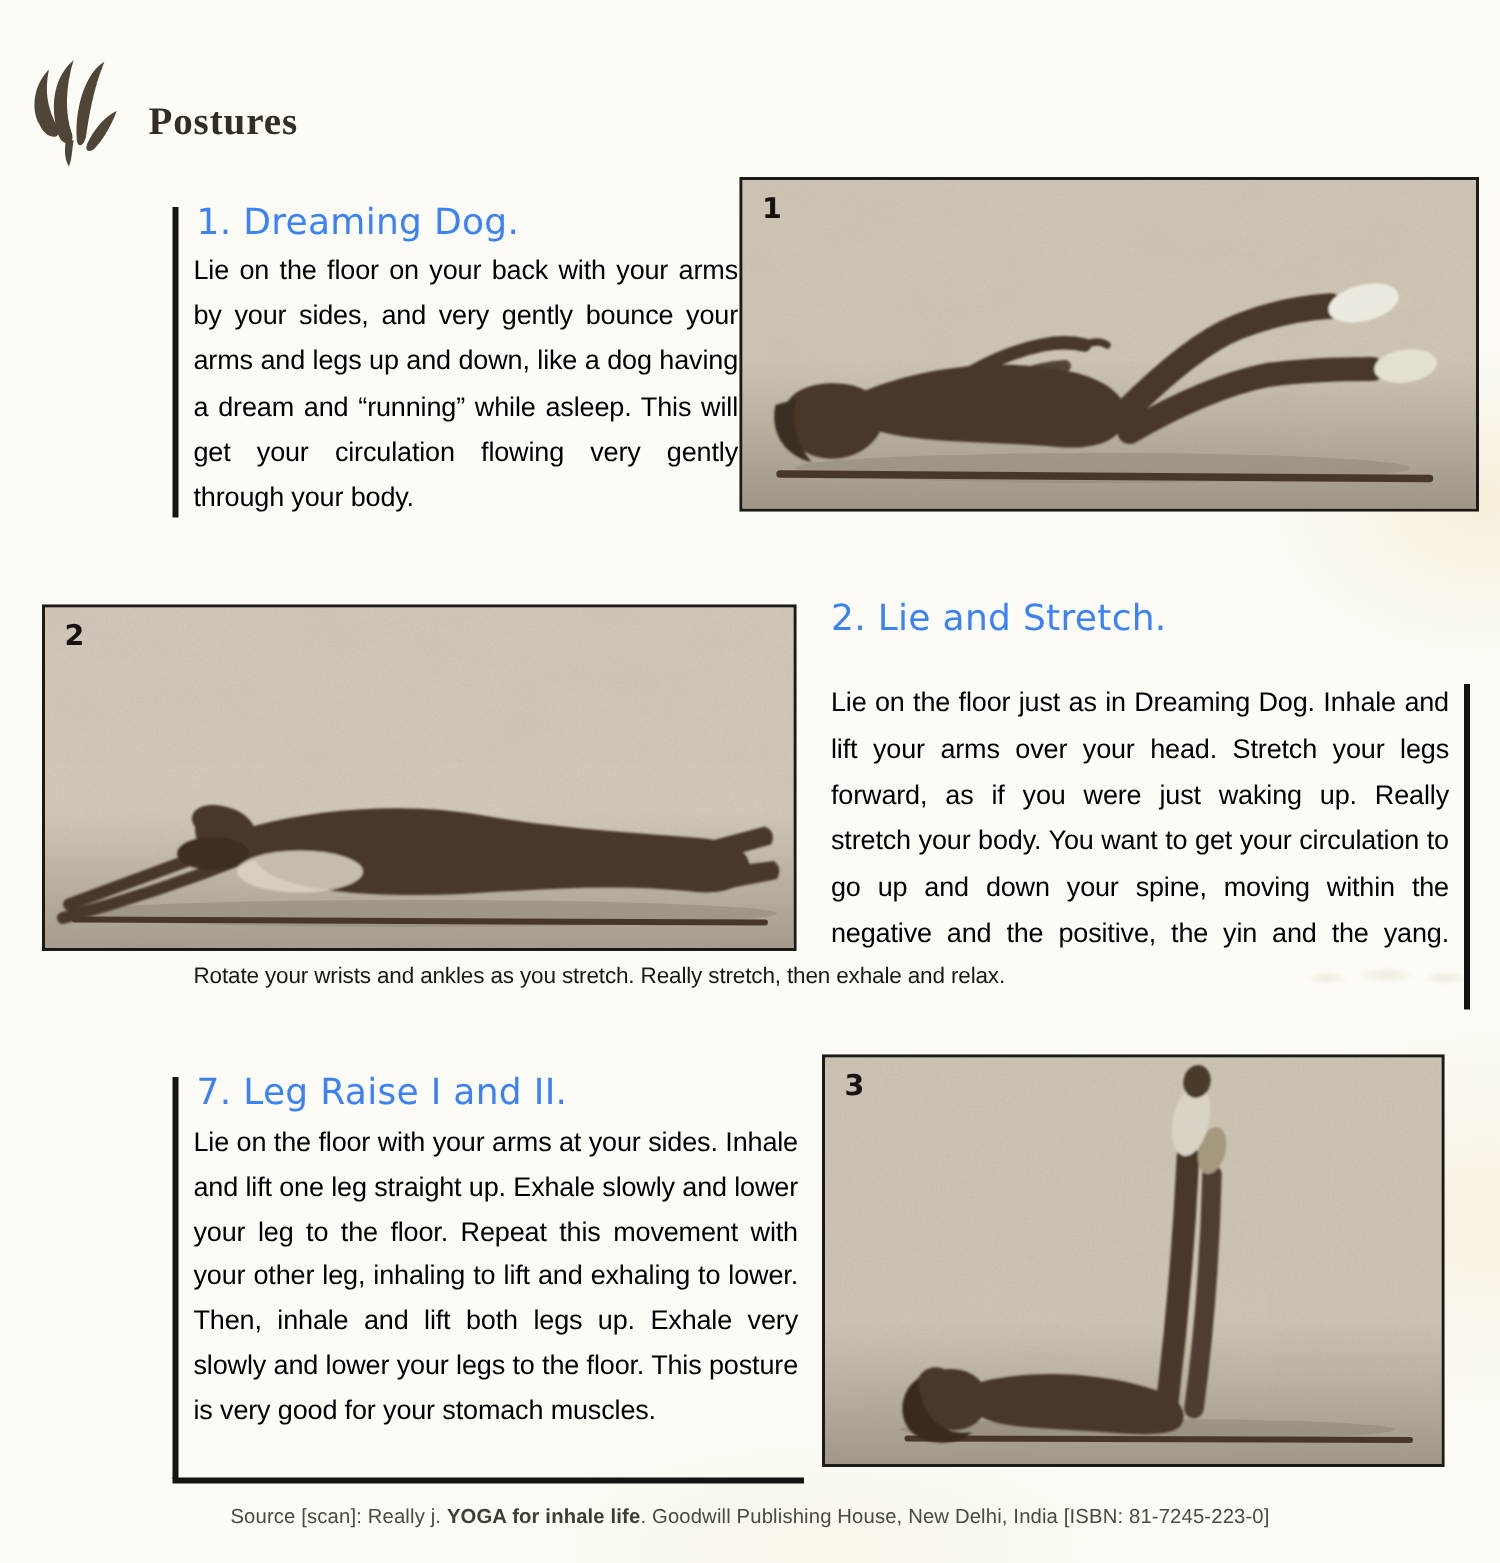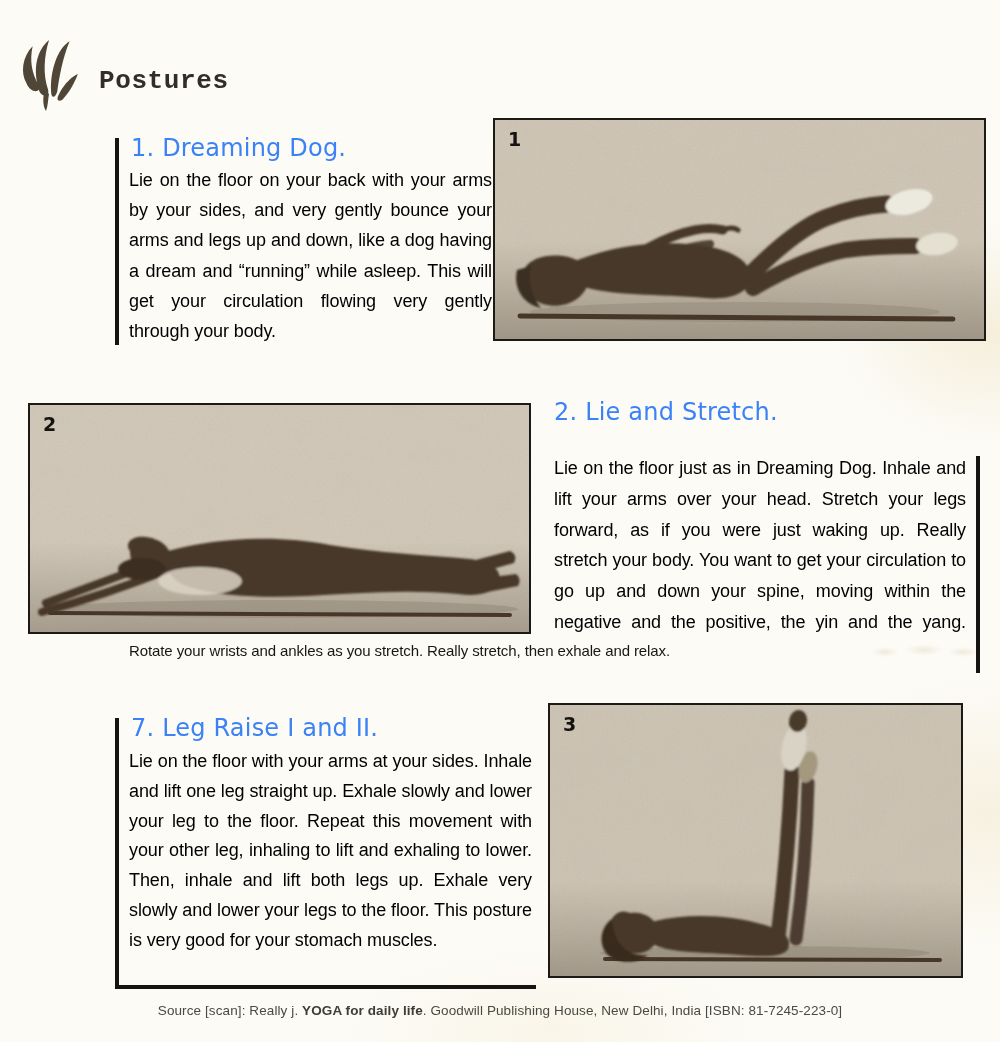--- a/index.html
+++ b/index.html
@@ -8,21 +8,21 @@
     background:
       radial-gradient(220px 160px at 99% 32%, rgba(240,228,196,.55), rgba(240,228,196,0) 70%),
       radial-gradient(260px 200px at 99% 78%, rgba(242,231,203,.5), rgba(242,231,203,0) 70%),
       radial-gradient(300px 120px at 55% 99%, rgba(245,236,212,.4), rgba(245,236,212,0) 70%),
       #fcfbf6;
     font-family:"Liberation Sans", sans-serif;
     color:#1b1916;
   }
   .abs{position:absolute;}
   .page-title{
-    font-family:Liberation Mono, monospace;
+    font-family:Liberation Serif, serif;
     font-weight:bold;font-size:26px;letter-spacing:.6px;color:#332d26;
   }
   .pose-heading{
     font-family:"DejaVu Sans", sans-serif;
     font-weight:normal;font-size:24px;letter-spacing:.2px;color:#3b82f6;
     white-space:nowrap;
   }
   .pose-body{
     font-size:18px;letter-spacing:-.1px;color:#000000;
     text-align:justify;
@@ -200,14 +200,14 @@
       <path class="limb" stroke-width="13" opacity="0.95" d="M246,234 Q256,160 258,78"></path>
       <ellipse cx="258" cy="62" rx="9" ry="16" fill="#a4987f" transform="rotate(14 258 62)"></ellipse>
       <ellipse cx="244" cy="42" rx="12" ry="24" fill="#d9d3c6" transform="rotate(12 244 42)"></ellipse>
       <ellipse cx="248" cy="16" rx="9" ry="11" fill="#4a3b2c" transform="rotate(12 248 16)"></ellipse>
     </g>
   </svg>
   <div class="photo-number">3</div>
 </div>
 
 <div class="abs source-line">
-  <span>Source [scan]: Really j. </span><b>YOGA for daily life</b><span>. Goodwill Publishing House, New Delhi, India [ISBN: 81-7245-223-0]</span>
+  <span>Source [scan]: Really j. </span><b>YOGA for inhale life</b><span>. Goodwill Publishing House, New Delhi, India [ISBN: 81-7245-223-0]</span>
 </div>
 
 </body></html>

